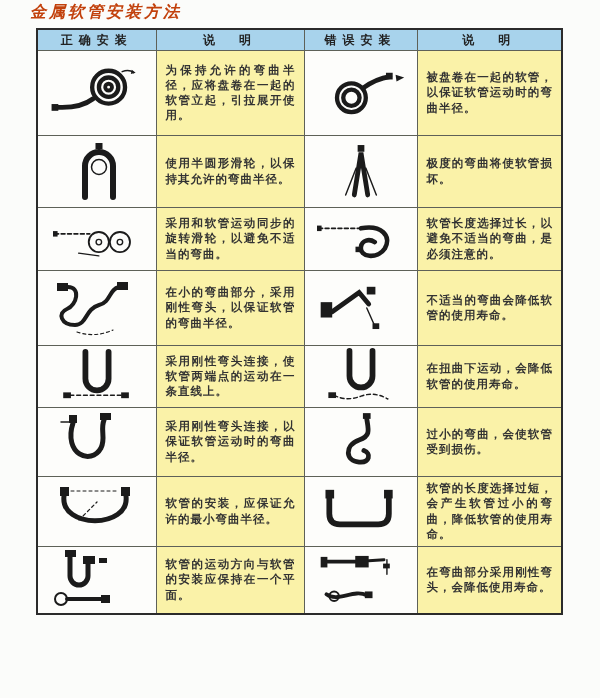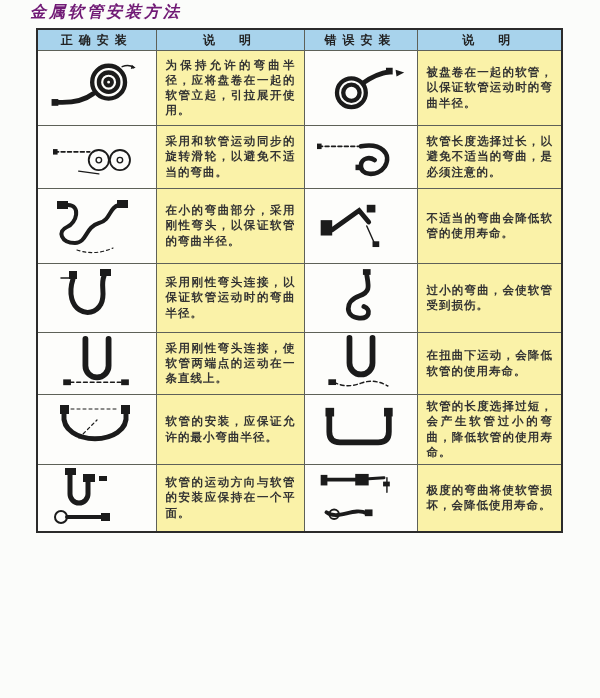--- a/index.html
+++ b/index.html
@@ -6,21 +6,21 @@
   body{
     width:600px;height:698px;
     background:#fbfcfa;
     font-family:"Liberation Sans","DejaVu Sans",sans-serif;
     position:relative;
     overflow:hidden;
   }
   .page-title{
     position:absolute;left:30px;top:2px;
     font-size:16px;font-weight:bold;font-style:italic;
-    letter-spacing:3px;color:#701a75;
+    letter-spacing:3px;color:#c2410c;
     font-family:"DejaVu Serif","Liberation Serif",serif;
   }
   table.install-table{
     position:absolute;left:36px;top:28px;
     width:525px;
     border-collapse:collapse;
     table-layout:fixed;
     border:2px solid #2b2b2b;
   }
   .install-table th,.install-table td{
@@ -65,21 +65,21 @@
       <col style="width:145px">
   </colgroup>
   <tbody>
       <tr>
     <th>正确安装</th>
     <th>说　明</th>
     <th>错误安装</th>
     <th>说　明</th>
   </tr>
 
-  <tr style="height:75px">
+  <tr style="height:85px">
     <td class="img-cell">
       <svg class="diag" width="100" height="58" viewBox="0 0 100 60">
         <circle cx="62" cy="26" r="17" stroke-width="4.5"></circle>
             <circle cx="62" cy="26" r="10" stroke-width="4.5"></circle>
             <circle cx="62" cy="26" r="3.5" stroke-width="4"></circle>
         <path d="M46,38 Q34,47 14,47 L8,47" stroke-width="5"></path>
             <rect x="3" y="43.5" width="7" height="7"></rect>
         <path d="M76,10 q7,-3 12,1" stroke-width="1.5"></path>
             <path class="fill" d="M86,8 l4,3 l-5,1.5 z"></path>
       </svg>
@@ -90,20 +90,40 @@
         <circle cx="40" cy="37" r="15" stroke-width="4.5"></circle>
             <circle cx="40" cy="37" r="8.5" stroke-width="4.5"></circle>
         <path d="M52,27 Q66,17 80,15" stroke-width="5"></path>
             <rect x="76" y="11" width="7" height="7"></rect>
         <path class="fill" d="M86,13 l9,3 l-8,4 z"></path>
       </svg>
     </td>
     <td class="desc-cell">被盘卷在一起的软管，以保证软管运动时的弯曲半径。</td>
   </tr>
 
+  <tr style="height:72px">
+    <td class="img-cell">
+      <svg class="diag" width="100" height="60" viewBox="0 0 100 60">
+        <path d="M38,57 L38,26 A14,14 0 0 1 66,26 L66,57" stroke-width="6"></path>
+        <circle cx="52" cy="27" r="7.5" stroke-width="1.5"></circle>
+        <line x1="52" y1="5" x2="52" y2="13" stroke-width="2"></line>
+            <rect x="48.5" y="3" width="7" height="6"></rect>
+      </svg>
+    </td>
+    <td class="desc-cell">使用半圆形滑轮，以保持其允许的弯曲半径。</td>
+    <td class="img-cell">
+      <svg class="diag" width="96" height="60" viewBox="0 0 100 60">
+        <path d="M43,56 L50,12 L57,56" stroke-width="5"></path>
+        <line x1="34" y1="56" x2="45" y2="28" stroke-width="1.5"></line>
+            <line x1="66" y1="56" x2="55" y2="28" stroke-width="1.5"></line>
+        <rect x="46.5" y="4" width="7" height="7"></rect>
+      </svg>
+    </td>
+    <td class="desc-cell">极度的弯曲将使软管损坏。</td>
+  </tr>
 
   <tr style="height:63px">
     <td class="img-cell">
       <svg class="diag" width="100" height="55" viewBox="0 0 100 60">
         <line x1="4" y1="26" x2="42" y2="26" stroke-width="2" stroke-dasharray="4,3"></line>
             <rect x="2" y="23" width="5" height="6"></rect>
         <circle cx="52" cy="35" r="11" stroke-width="2"></circle>
             <circle cx="52" cy="35" r="3" stroke-width="1.5"></circle>
         <circle cx="75" cy="35" r="11" stroke-width="2"></circle>
             <circle cx="75" cy="35" r="3" stroke-width="1.5"></circle>
@@ -137,57 +157,57 @@
         <rect x="8" y="26" width="12" height="16"></rect>
         <path d="M20,36 L48,16 L58,28" stroke-width="5"></path>
         <rect x="56" y="10" width="9" height="8"></rect>
         <line x1="56" y1="32" x2="64" y2="50" stroke-width="1.5"></line>
             <rect x="62" y="48" width="7" height="6"></rect>
       </svg>
     </td>
     <td class="desc-cell">不适当的弯曲会降低软管的使用寿命。</td>
   </tr>
 
+  <tr style="height:62px">
+    <td class="img-cell">
+      <svg class="diag" width="100" height="56" viewBox="0 0 100 58">
+        <path d="M38,5 L38,33 A12,12 0 0 0 62,33 L62,5" stroke-width="6"></path>
+        <line x1="22" y1="50" x2="76" y2="50" stroke-width="1.5" stroke-dasharray="4,3"></line>
+        <rect x="15" y="47" width="8" height="6"></rect>
+            <rect x="75" y="47" width="8" height="6"></rect>
+      </svg>
+    </td>
+    <td class="desc-cell">采用刚性弯头连接，使软管两端点的运动在一条直线上。</td>
+    <td class="img-cell">
+      <svg class="diag" width="96" height="56" viewBox="0 0 100 58">
+        <path d="M38,4 L38,30 A12,12 0 0 0 62,30 L62,4" stroke-width="6"></path>
+        <path d="M22,50 q12,7 28,1 q14,-5 28,3" stroke-width="1.5" stroke-dasharray="4,3"></path>
+        <rect x="16" y="47" width="8" height="6"></rect>
+      </svg>
+    </td>
+    <td class="desc-cell">在扭曲下运动，会降低软管的使用寿命。</td>
+  </tr>
+
   <tr style="height:69px">
     <td class="img-cell">
       <svg class="diag" width="100" height="60" viewBox="0 0 100 60">
         <rect x="22" y="5" width="8" height="8"></rect>
         <path d="M26,13 C16,44 44,56 54,38 C59,28 53,20 57,10" stroke-width="5"></path>
         <rect x="53" y="3" width="11" height="7"></rect>
         <line x1="14" y1="12" x2="22" y2="12" stroke-width="1.5"></line>
       </svg>
     </td>
     <td class="desc-cell">采用刚性弯头连接，以保证软管运动时的弯曲半径。</td>
     <td class="img-cell">
       <svg class="diag" width="96" height="60" viewBox="0 0 100 60">
         <rect x="52" y="2" width="8" height="6"></rect>
         <path d="M56,8 C58,20 60,26 48,30 C32,36 34,52 48,53 C59,54 61,44 53,41" stroke-width="5"></path>
       </svg>
     </td>
     <td class="desc-cell">过小的弯曲，会使软管受到损伤。</td>
-  </tr>
-
-  <tr style="height:62px">
-    <td class="img-cell">
-      <svg class="diag" width="100" height="56" viewBox="0 0 100 58">
-        <path d="M38,5 L38,33 A12,12 0 0 0 62,33 L62,5" stroke-width="6"></path>
-        <line x1="22" y1="50" x2="76" y2="50" stroke-width="1.5" stroke-dasharray="4,3"></line>
-        <rect x="15" y="47" width="8" height="6"></rect>
-            <rect x="75" y="47" width="8" height="6"></rect>
-      </svg>
-    </td>
-    <td class="desc-cell">采用刚性弯头连接，使软管两端点的运动在一条直线上。</td>
-    <td class="img-cell">
-      <svg class="diag" width="96" height="56" viewBox="0 0 100 58">
-        <path d="M38,4 L38,30 A12,12 0 0 0 62,30 L62,4" stroke-width="6"></path>
-        <path d="M22,50 q12,7 28,1 q14,-5 28,3" stroke-width="1.5" stroke-dasharray="4,3"></path>
-        <rect x="16" y="47" width="8" height="6"></rect>
-      </svg>
-    </td>
-    <td class="desc-cell">在扭曲下运动，会降低软管的使用寿命。</td>
   </tr>
 
 
   <tr style="height:70px">
     <td class="img-cell">
       <svg class="diag" width="100" height="56" viewBox="0 0 100 56">
         <rect x="13" y="5" width="9" height="9"></rect>
             <rect x="74" y="5" width="9" height="9"></rect>
         <path d="M17,14 C13,47 83,47 79,14" stroke-width="5"></path>
         <line x1="32" y1="38" x2="50" y2="20" stroke-width="1.2" stroke-dasharray="3,3"></line>
@@ -224,16 +244,16 @@
         <line x1="15" y1="14" x2="46" y2="14" stroke-width="4"></line>
         <rect x="44" y="8" width="14" height="12"></rect>
         <line x1="58" y1="13" x2="74" y2="12" stroke-width="3"></line>
             <rect x="73" y="16" width="7" height="5"></rect>
         <line x1="77" y1="12" x2="77" y2="27" stroke-width="1.5"></line>
         <path d="M14,48 C26,57 42,42 56,49" stroke-width="4"></path>
         <circle cx="22" cy="50" r="5" stroke-width="2"></circle>
             <rect x="54" y="45" width="8" height="7"></rect>
       </svg>
     </td>
-    <td class="desc-cell">极度的弯曲将使软管损坏，会降低使用寿命。</td>
+    <td class="desc-cell">在弯曲部分采用刚性弯头，会降低使用寿命。</td>
   </tr>
 </tbody>
   </table>
 
 </body></html>

